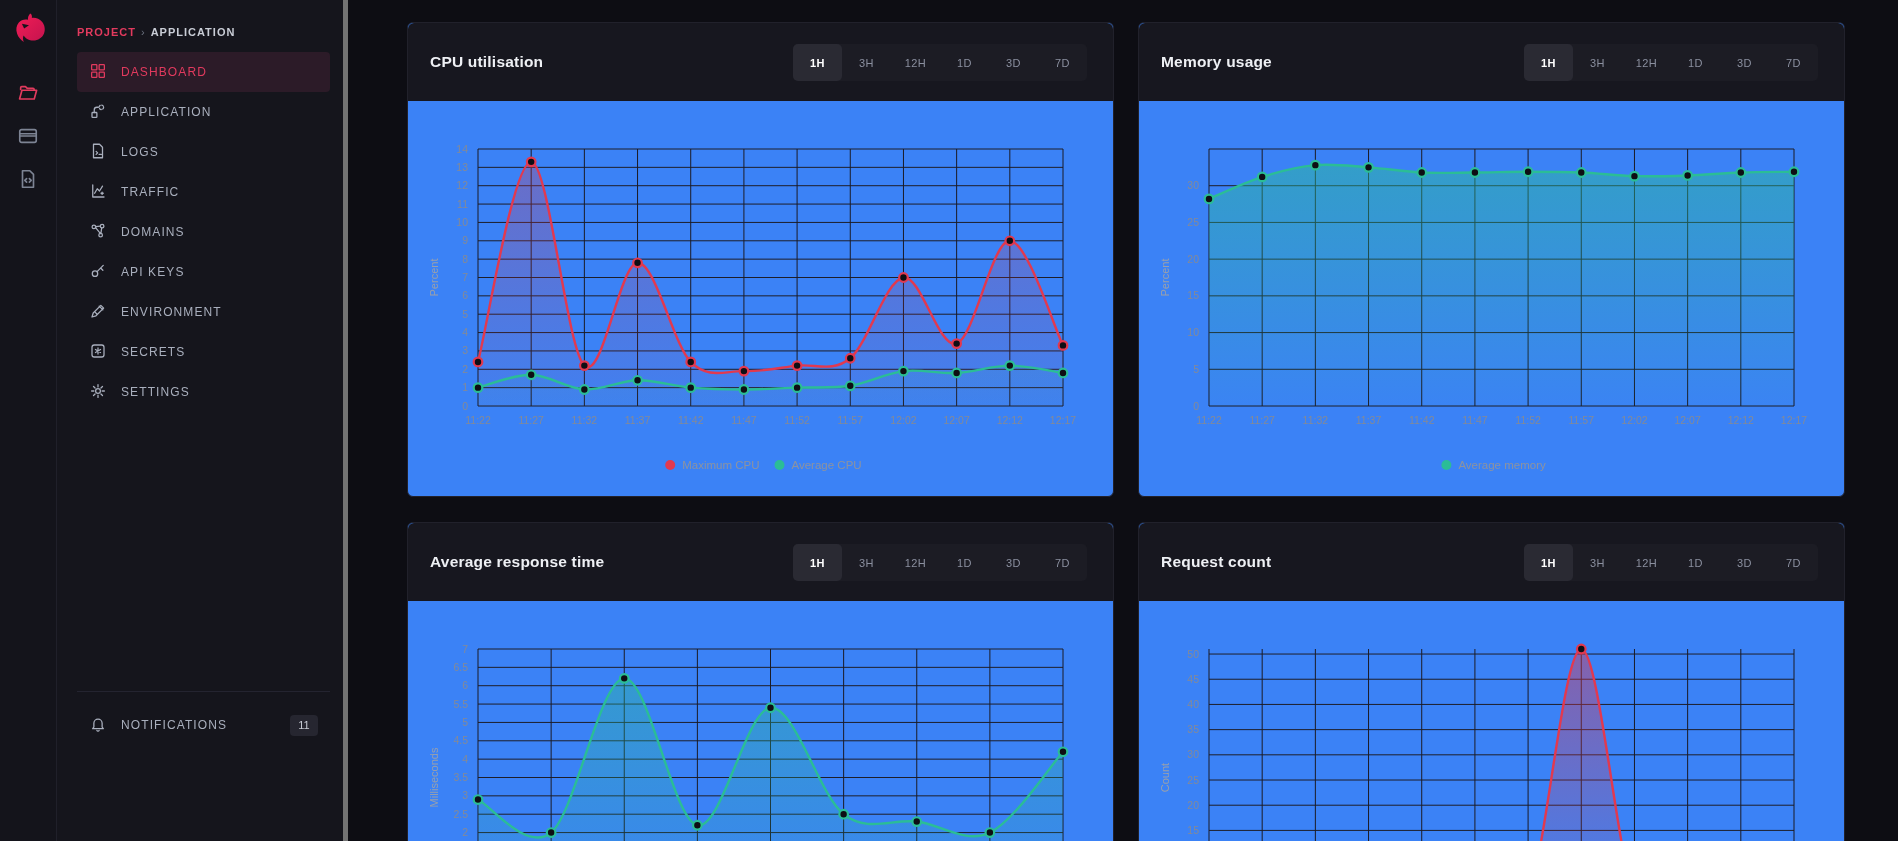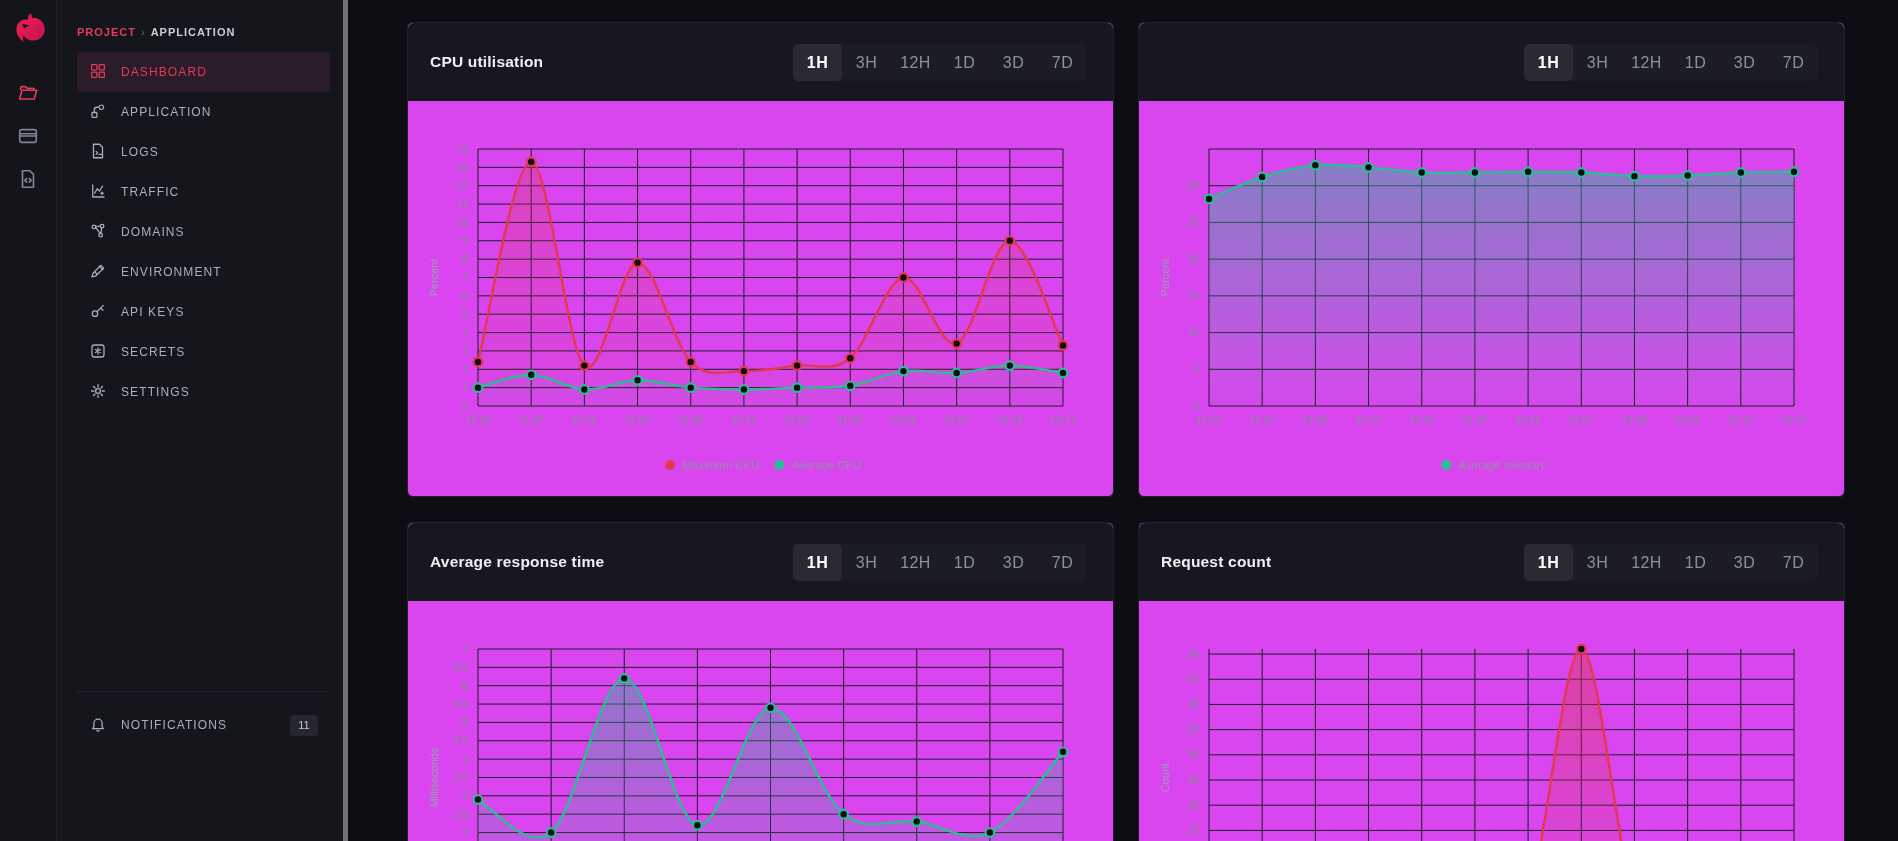--- a/index.html
+++ b/index.html
@@ -24,30 +24,30 @@
   .menu{position:absolute;top:52px;left:20px;width:253px;}
   .menu-item{height:40px;display:flex;align-items:center;gap:14px;padding:12px 12px;border-radius:4px;
     color:#a9afbd;font-size:12px;letter-spacing:1.1px;font-weight:500;cursor:pointer;box-sizing:border-box;}
   .menu-item.active{background:#2c1b28;color:#e23a5e;}
   .menu-item svg{width:18px;height:18px;flex:0 0 18px;}
   .sidebar-divider{position:absolute;top:691px;left:20px;width:253px;border-top:1px solid #242430;}
   .sidebar-footer{position:absolute;top:705px;left:20px;width:253px;}
   .badge{margin-left:auto;background:#262630;color:#c7cbd4;font-size:11px;border-radius:4px;
     min-width:18px;height:21px;display:flex;align-items:center;justify-content:center;padding:0 5px;letter-spacing:0;}
   
-  .card{position:absolute;width:707px;height:475px;background:#d946ef;border:1px solid #21212b;border-radius:6px;box-sizing:border-box;padding-left:24px;}
+  .card{position:absolute;width:707px;height:475px;background:#3b82f6;border:1px solid #21212b;border-radius:6px;box-sizing:border-box;padding-left:24px;}
   #card-cpu{left:407px;top:22px;}
   #card-mem{left:1138px;top:22px;}
   #card-resp{left:407px;top:522px;}
   #card-req{left:1138px;top:522px;}
   .card-header{position:absolute;left:0;top:0;right:0;height:78px;background:#17171f;border-radius:6px 6px 0 0;}
   .card-title{position:absolute;left:22px;top:0;height:78px;display:flex;align-items:center;
     font-size:15.5px;font-weight:bold;color:#eef0f4;letter-spacing:.2px;}
   .btn-group{position:absolute;right:26px;top:21px;height:37px;background:#1c1c24;border-radius:5px;display:flex;align-items:stretch;}
-  .tr-btn{width:49px;display:flex;align-items:center;justify-content:center;font-size:16px;color:#8b90a0;
+  .tr-btn{width:49px;display:flex;align-items:center;justify-content:center;font-size:11px;color:#8b90a0;
     border-radius:5px;cursor:pointer;letter-spacing:.4px;}
   .tr-btn.active{background:#2a2a33;color:#ffffff;font-weight:bold;}
   svg.chart{position:absolute;left:0;top:0;width:707px;height:475px;display:block;}
 </style>
 </head>
 <body>
 
 <div class="rail">
   <div class="logo">
     <svg viewBox="0 0 40 40">
@@ -124,31 +124,31 @@
         <span><svg viewBox="0 0 24 24" width="18" height="18" fill="none" stroke="currentColor" stroke-width="1.7" stroke-linecap="round" stroke-linejoin="round">
             <circle cx="6.5" cy="6.5" r="2.4"></circle>
             <circle cx="17.5" cy="5.5" r="2.4"></circle>
             <circle cx="15.5" cy="17.5" r="2.4"></circle>
             <path d="M8.8 7.6l6.5 8M8.9 6.2l6.2-.6M16.9 7.8l-1 7.3"></path>
           </svg></span>
         <span>DOMAINS</span>
       </div>
       <div class="menu-item">
         <span><svg viewBox="0 0 24 24" width="18" height="18" fill="none" stroke="currentColor" stroke-width="1.7" stroke-linecap="round" stroke-linejoin="round">
+            <circle cx="8" cy="15.5" r="3.6"></circle>
+            <path d="M10.8 12.8L19 4.5M15.5 8l3 3"></path>
+          </svg></span>
+        <span>API KEYS</span>
+      </div>
+      <div class="menu-item">
+        <span><svg viewBox="0 0 24 24" width="18" height="18" fill="none" stroke="currentColor" stroke-width="1.7" stroke-linecap="round" stroke-linejoin="round">
             <path d="M13.5 5.5l5 5M4 20l1.6-5.3L15.8 4.5l3.7 3.7L9.3 18.4z"></path>
             <path d="M8 13.5l2.5 2.5"></path>
           </svg></span>
         <span>ENVIRONMENT</span>
-      </div>
-      <div class="menu-item">
-        <span><svg viewBox="0 0 24 24" width="18" height="18" fill="none" stroke="currentColor" stroke-width="1.7" stroke-linecap="round" stroke-linejoin="round">
-            <circle cx="8" cy="15.5" r="3.6"></circle>
-            <path d="M10.8 12.8L19 4.5M15.5 8l3 3"></path>
-          </svg></span>
-        <span>API KEYS</span>
       </div>
       <div class="menu-item">
         <span><svg viewBox="0 0 24 24" width="18" height="18" fill="none" stroke="currentColor" stroke-width="1.7" stroke-linecap="round" stroke-linejoin="round">
             <rect x="4" y="4" width="16" height="16" rx="3"></rect>
             <path d="M12 8v8M8.6 10l6.8 4M15.4 10l-6.8 4"></path>
           </svg></span>
         <span>SECRETS</span>
       </div>
       <div class="menu-item">
         <span><svg viewBox="0 0 24 24" width="18" height="18" fill="none" stroke="currentColor" stroke-width="1.7" stroke-linecap="round" stroke-linejoin="round">
@@ -277,20 +277,21 @@
       <circle cx="601.8181818181819" cy="342.6142857142857" r="4.3" fill="#0e0e14" stroke="#2bbd96" stroke-width="2.2"></circle>
       <circle cx="655" cy="349.95714285714286" r="4.3" fill="#0e0e14" stroke="#2bbd96" stroke-width="2.2"></circle>
       <circle cx="262.2" cy="442" r="5" fill="#e2394f"></circle>
       <text x="274.2" y="446" font-size="11.5" fill="#8d93a0">Maximum CPU</text>
       <circle cx="371.5" cy="442" r="5" fill="#2bbd96"></circle>
       <text x="383.5" y="446" font-size="11.5" fill="#8d93a0">Average CPU</text>
     </svg>
 </div>
 <div class="card" id="card-mem">
   <div class="card-header"></div>
+  <div class="card-title">Memory usage</div>
   <div class="btn-group">
       <div class="tr-btn active">1H</div>
       <div class="tr-btn">3H</div>
       <div class="tr-btn">12H</div>
       <div class="tr-btn">1D</div>
       <div class="tr-btn">3D</div>
       <div class="tr-btn">7D</div>
     </div>
   <svg class="chart" viewBox="0 0 707 475">
       <defs>

